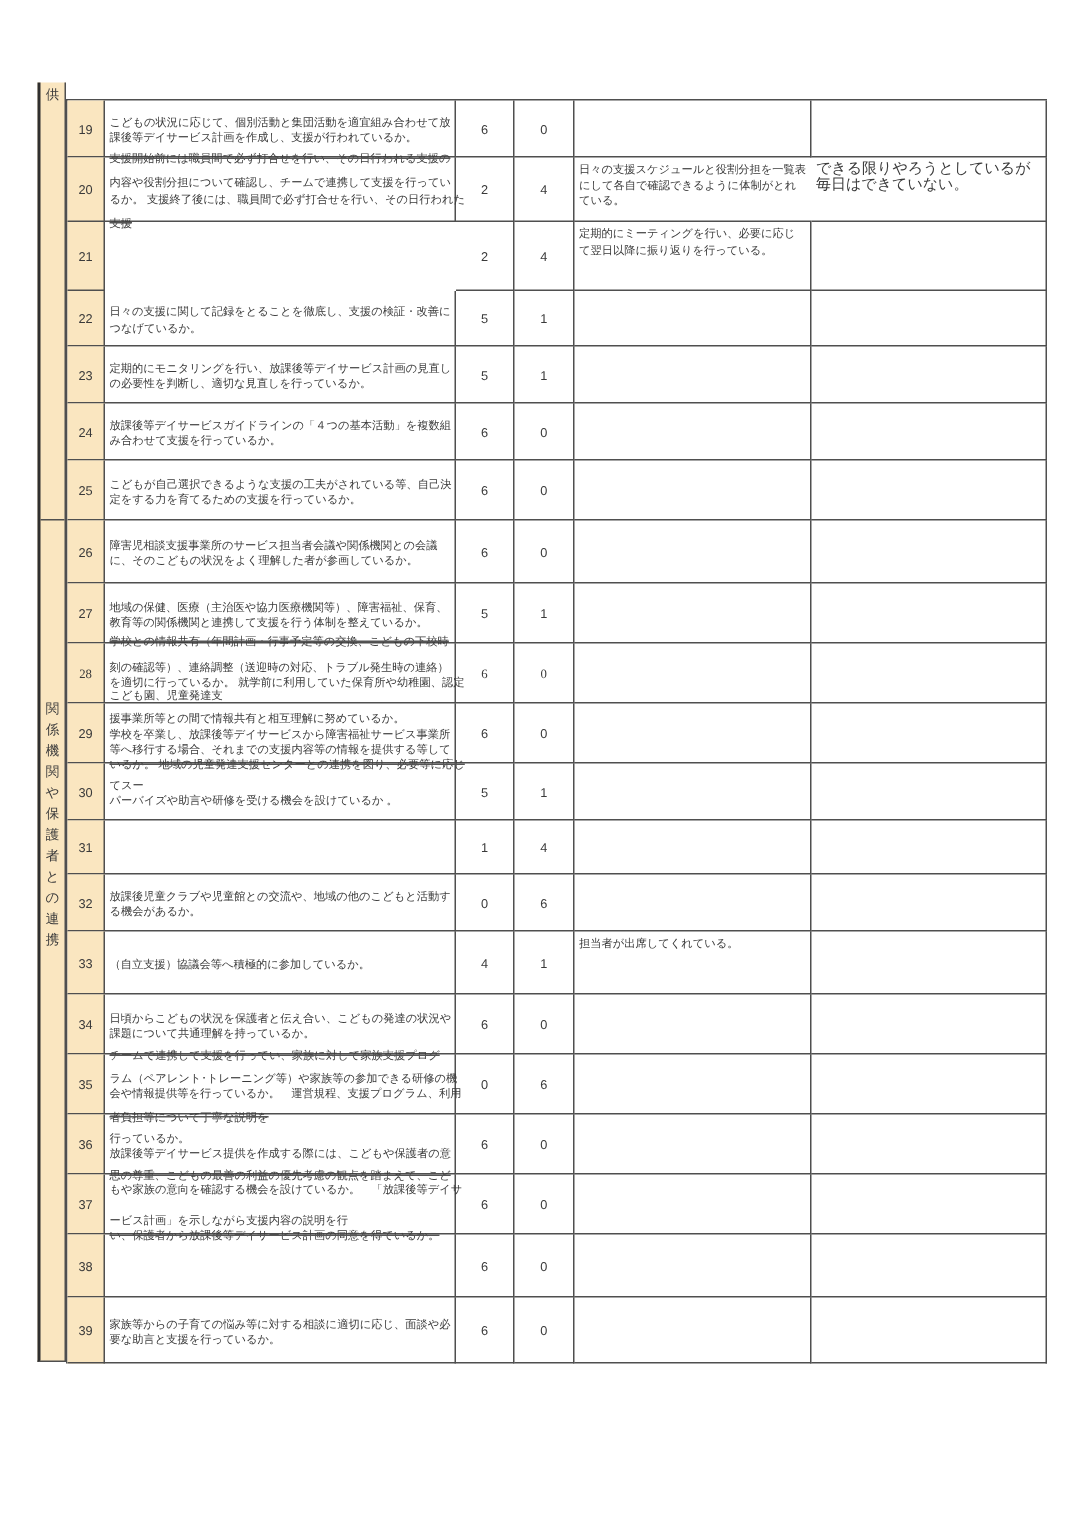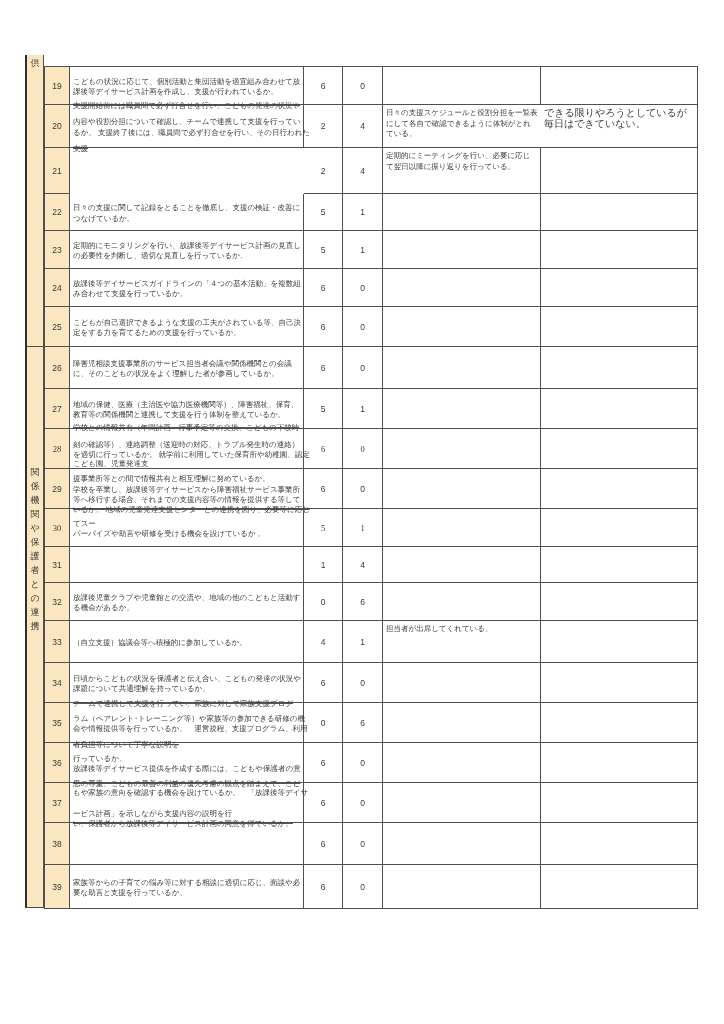--- a/index.html
+++ b/index.html
@@ -66,21 +66,21 @@
           <span>携</span>
         </div>
     </div>
   </div>
   <div id="grid">
       <div class="t-row" style="height: 38px;">
         <div class="cell c-num">19</div>
         <div class="cell c-q">
           <div class="q-line">こどもの状況に応じて、個別活動と集団活動を適宜組み合わせて放</div>
           <div class="q-line">課後等デイサービス計画を作成し、支援が行われているか。</div>
-          <div class="q-overflow struck" style="bottom: -7px;">支援開始前には職員間で必ず打合せを行い、こどもの発達の状況や</div>
+          <div class="q-overflow struck" style="bottom: -7px;">支援開始前には職員間で必ず打合せを行い、その日行われる支援の</div>
         </div>
         <div class="cell c-yes">6</div>
         <div class="cell c-no">0</div>
         <div class="cell c-m1"></div>
         <div class="cell c-m2"></div>
       </div>
       <div class="t-row" style="height: 43px;">
         <div class="cell c-num">20</div>
         <div class="cell c-q">
           <div class="q-line">内容や役割分担について確認し、チームで連携して支援を行ってい</div>
@@ -184,21 +184,21 @@
           <div class="q-line">援事業所等との間で情報共有と相互理解に努めているか。</div>
           <div class="q-line">学校を卒業し、放課後等デイサービスから障害福祉サービス事業所</div>
           <div class="q-line">等へ移行する場合、それまでの支援内容等の情報を提供する等して</div>
           <div class="q-overflow struck" style="bottom: -7px;">いるか。 地域の児童発達支援センターとの連携を図り、必要等に応じ</div>
         </div>
         <div class="cell c-yes">6</div>
         <div class="cell c-no">0</div>
         <div class="cell c-m1"></div>
         <div class="cell c-m2"></div>
       </div>
-      <div class="t-row" style="height: 38px; font-family: Liberation Serif, serif;">
+      <div class="t-row" style="height: 38px;">
         <div class="cell c-num">30</div>
         <div class="cell c-q">
           <div class="q-line">てスー</div>
           <div class="q-line">パーバイズや助言や研修を受ける機会を設けているか 。</div>
         </div>
         <div class="cell c-yes">5</div>
         <div class="cell c-no">1</div>
         <div class="cell c-m1"></div>
         <div class="cell c-m2"></div>
       </div>

